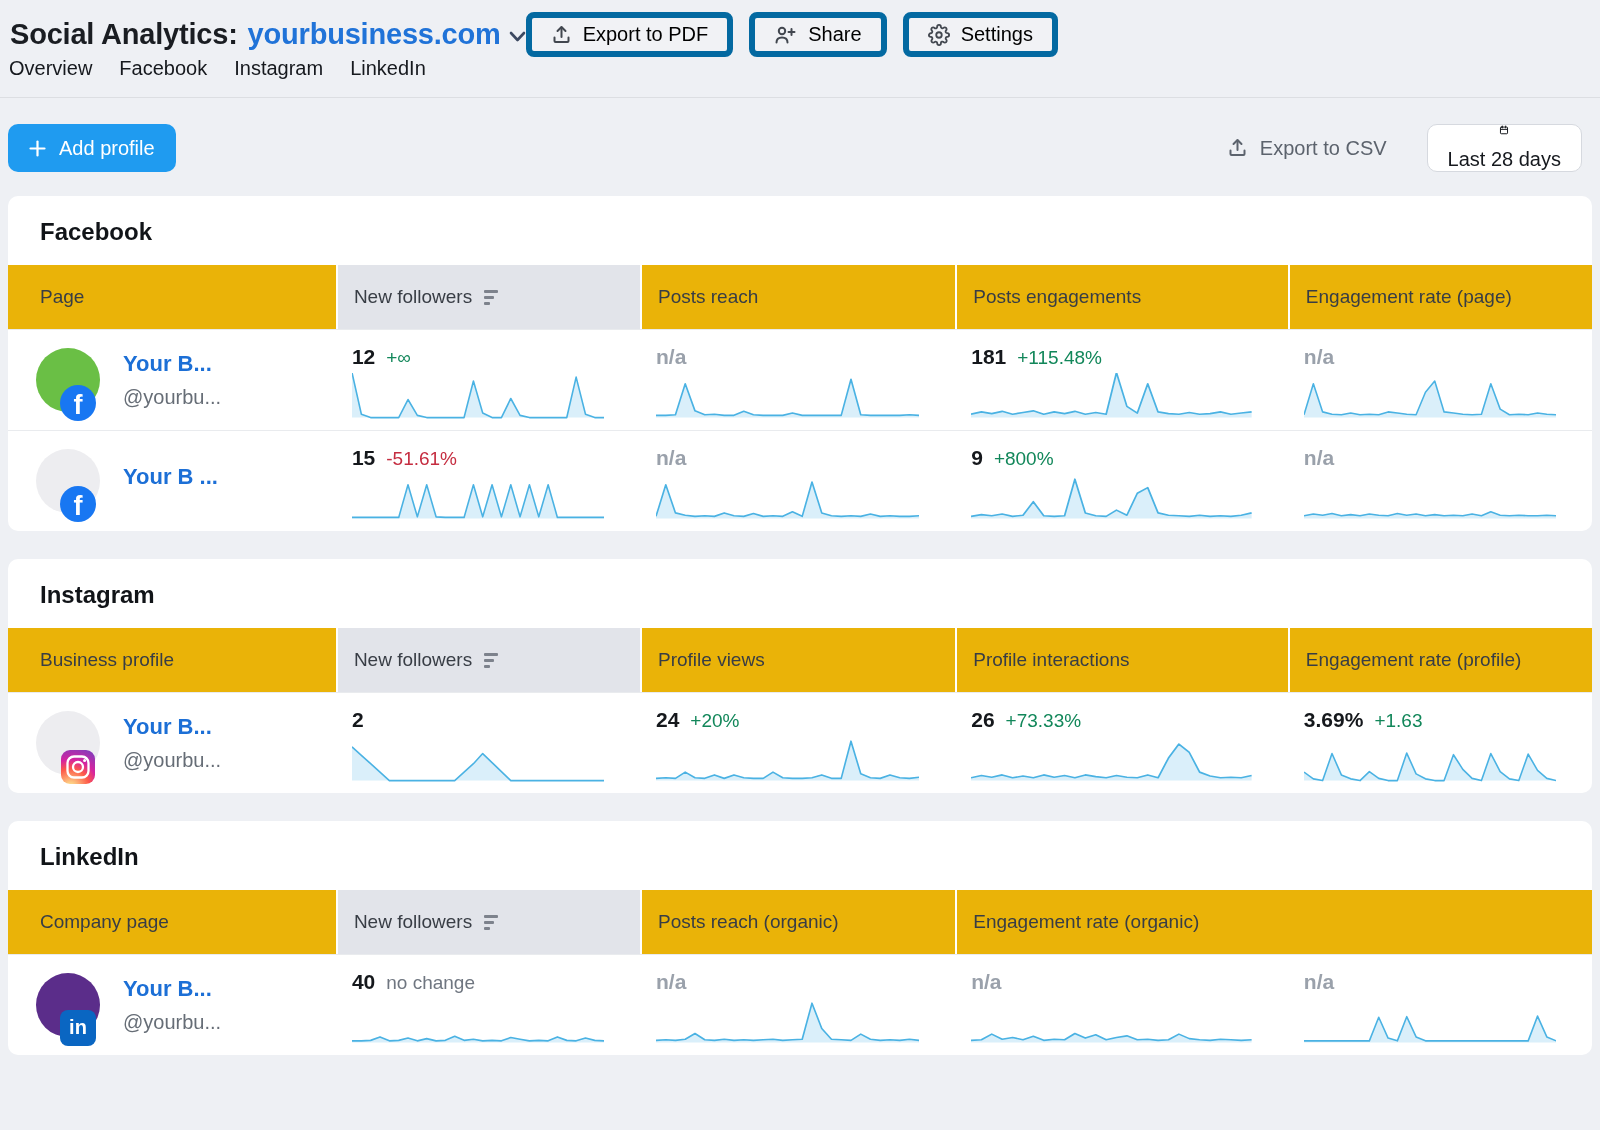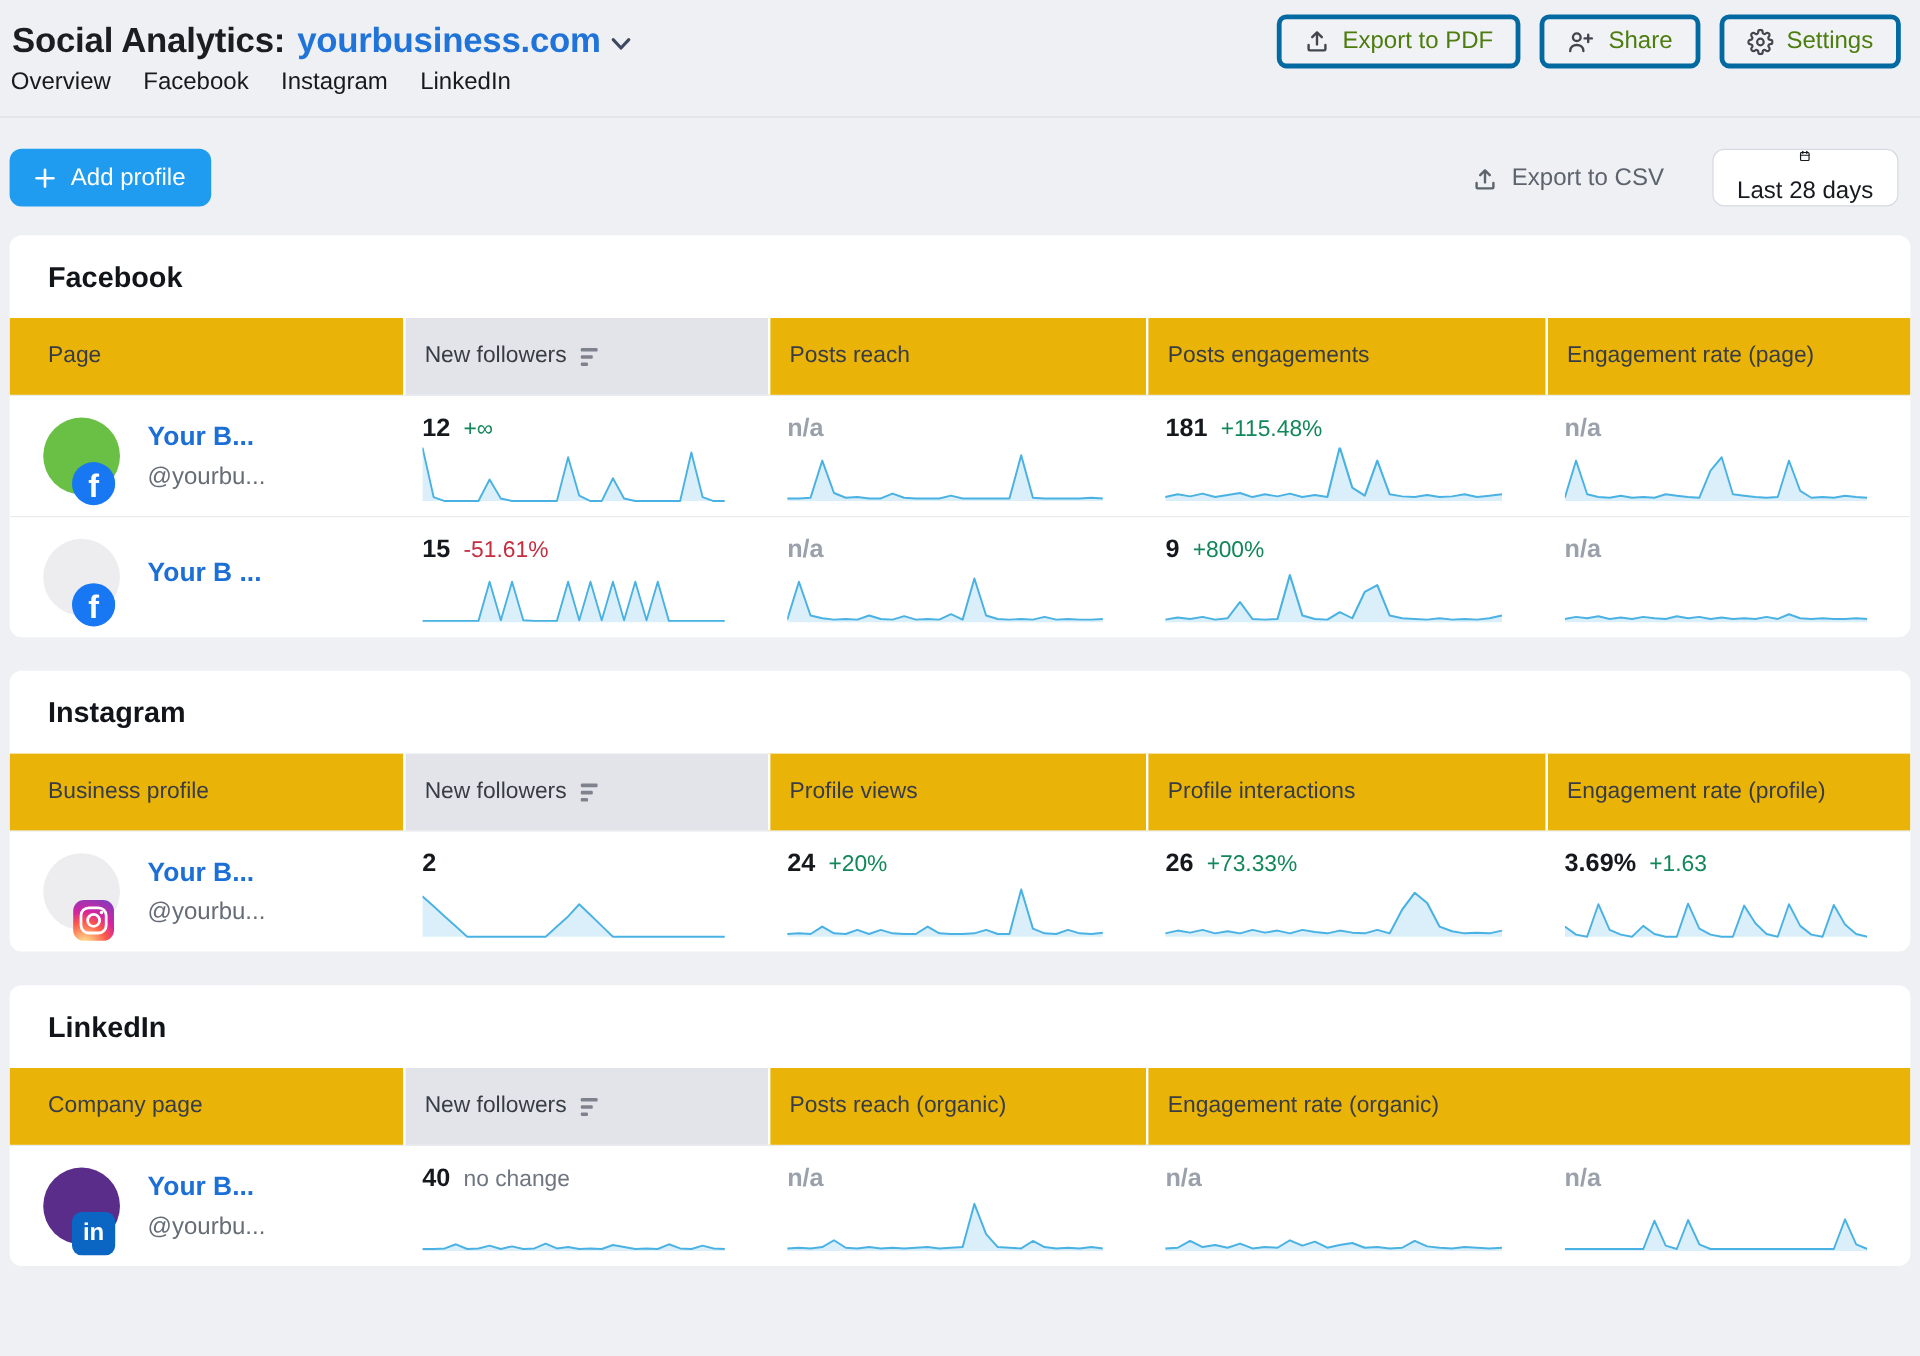--- a/index.html
+++ b/index.html
@@ -1,29 +1,29 @@
 <!DOCTYPE html>
 <html style="--accent_blue: #1f9bf0; --link_blue: #1c6fd6; --green: #12875a; --red: #c52d40; --neutral_gray: #6f7680; --na_gray: #9aa1ab; --spark_stroke: #4ab2e3; --spark_fill: #daeffa; --fb_badge: #1877f2; --li_badge: #0a66c2;"><head>
 <meta charset="utf-8">
 <style>
 * { box-sizing:border-box; margin:0; padding:0; }
 html,body { width:1600px; height:1130px; overflow:hidden; }
 body { background:#eef0f4; font-family:"Liberation Sans",sans-serif; color:#1a1d22; }
-.page-header { display:flex; justify-content:space-between; align-items:flex-start; padding:12px 16px 0 10px;gap:24px; }
+.page-header { display:flex; align-items:flex-start; padding:12px 16px 0 10px; }
 .title { font-size:29px; font-weight:700; letter-spacing:-0.2px; display:flex; align-items:center; gap:10px; padding-top:6px; }
 .domain { color:#2073d8; cursor:pointer; display:inline-flex; align-items:center; gap:8px; }
 .chev { margin-top:3px; }
 .hdr-actions { display:flex; gap:16px; }
-.hdr-btn { display:inline-flex; align-items:center; gap:11px; background:#f1f2f5; border:4px solid #0369a1; border-radius:8px; height:45px; padding:0 19px; font-size:20px; color:#4d7c0f; cursor:pointer; }
+.hdr-btn { display:inline-flex; align-items:center; gap:11px; background:#f1f2f5; border:6px solid #0369a1; border-radius:8px; height:45px; padding:0 19px; font-size:20px; color:#000000; cursor:pointer; }
 .tabs { display:flex; gap:27px; padding-left:9px; border-bottom:1px solid #dcdee2; }
 .tab { font-size:20px; color:#16191e; padding-bottom:17px; cursor:pointer; }
 .toolbar { display:flex; justify-content:space-between; align-items:center; padding:26px 18px 0 8px; }
 .add-btn { display:inline-flex; align-items:center; gap:13px; background:#1f9bf0; color:#fff; border:none; border-radius:10px; height:48px; padding:0 21px; font-size:20px; cursor:pointer; }
 .toolbar-right { display:flex; align-items:center; gap:40px; }
-.csv-link { display:inline-flex; align-items:flex-end; gap:12px; color:#5c636d; font-size:20px; cursor:pointer; }
+.csv-link { display:inline-flex; align-items:flex-start; gap:12px; color:#5c636d; font-size:20px; cursor:pointer; }
 .date-btn { display:inline-flex; align-items:center; gap:13px; background:#fff; border:1px solid #d6d9df; border-radius:10px; height:48px; padding:0 20px; font-size:20px; color:#16191e; cursor:pointer;flex-direction:column; }
 .card { background:#fff; border-radius:10px; margin:24px 8px 0; overflow:hidden; }
 .card + .card { margin-top:28px; }
 .card-title { font-size:24px; font-weight:700; padding:22px 0 19px 32px; color:#111418; }
 .thead { display:flex; }
 .th { background:#eab308; font-size:19px; color:#383d45; padding:21px 10px; padding-left:16px; display:flex; align-items:center; gap:10px; }
 .th + .th { border-left:2px solid #fff; }
 .th.sorted { background:#e2e4ea; }
 .c1 { width:20.7%; } .c2 { width:19.2%; } .c3 { width:19.9%; } .c4 { width:21.0%; } .c5 { flex:1; }
 .th.c1 { padding-left:32px; }

